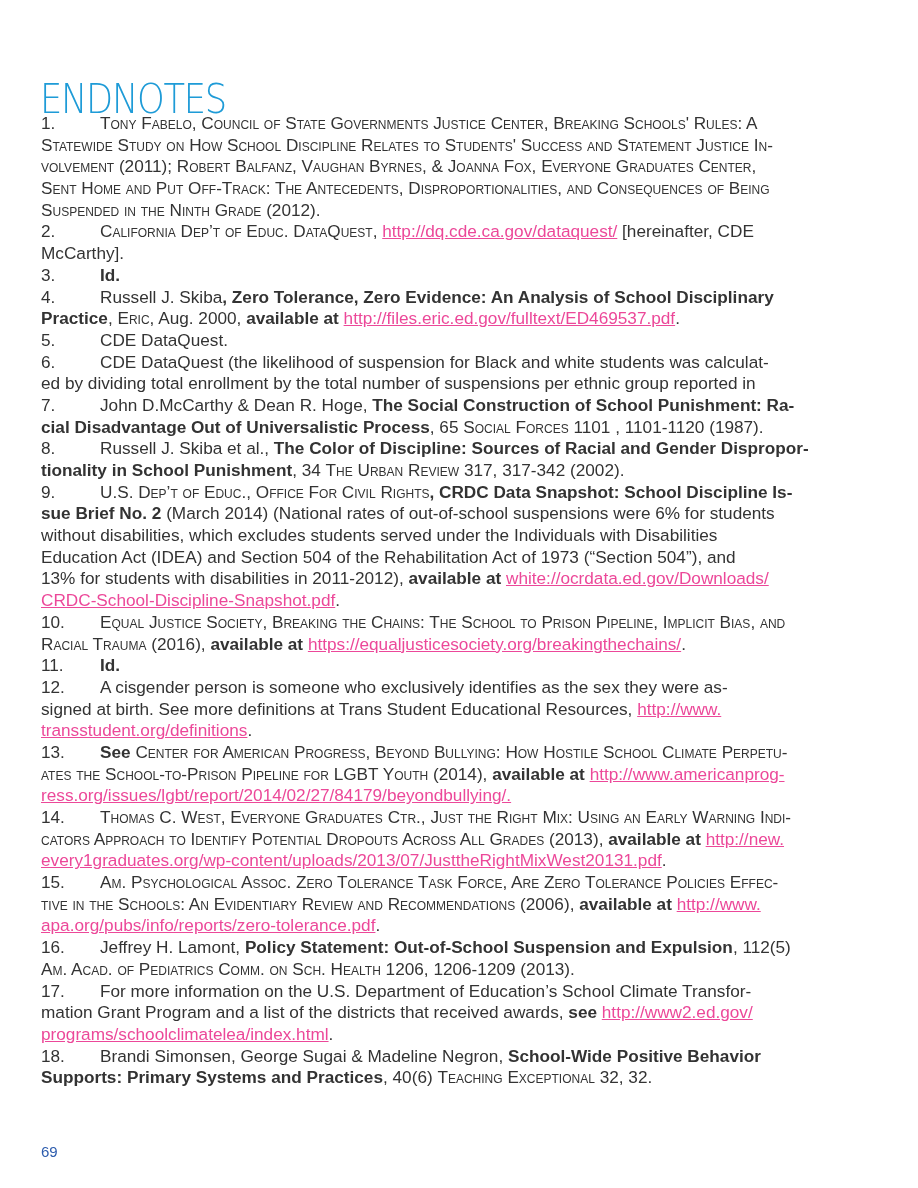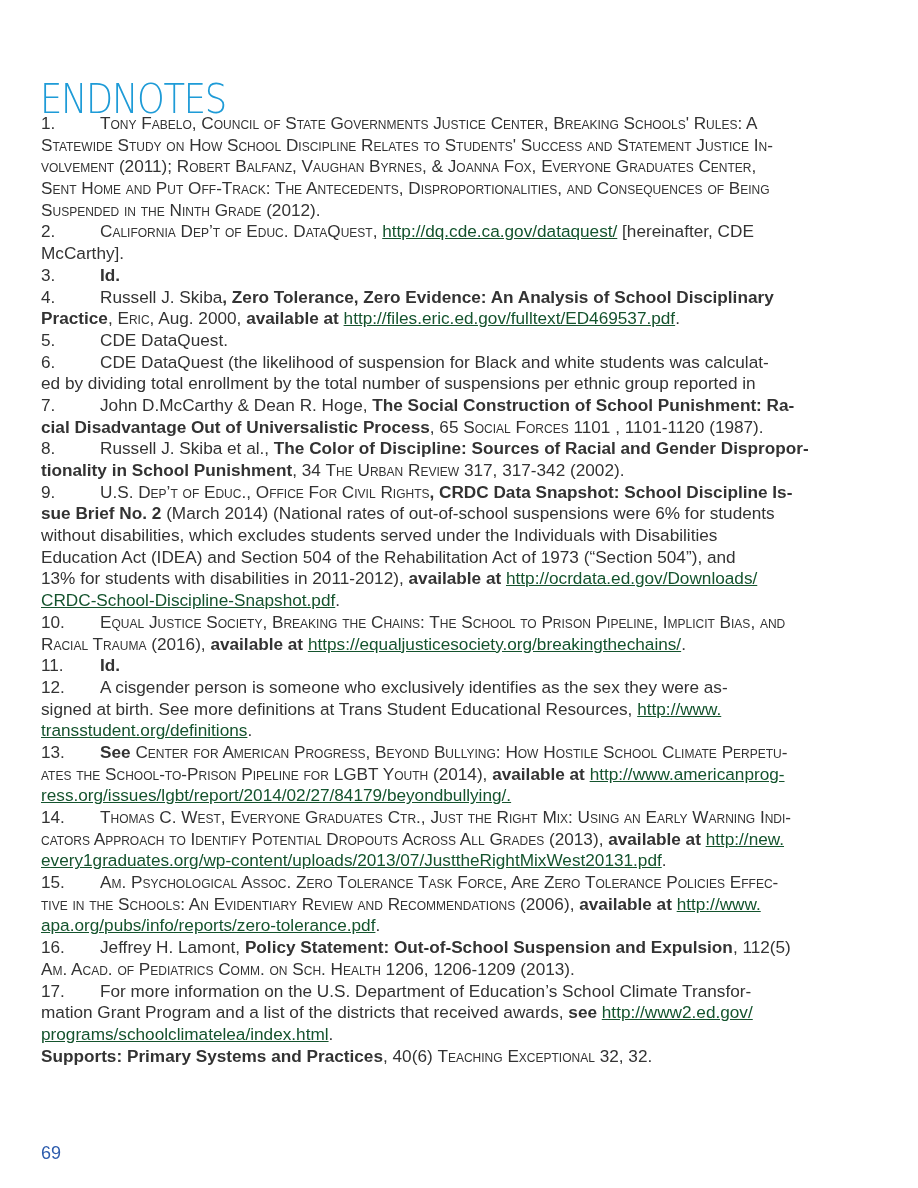--- a/index.html
+++ b/index.html
@@ -12,24 +12,24 @@
   }
   .notes {
     position: absolute; left: 41px; top: 113px; width: 770px;
     font-family: "Liberation Sans", sans-serif; font-size: 17.2px;
     line-height: 21.7px; color: #333333;
   }
   .line { white-space: nowrap; height: 21.7px; }
   .num { display: inline-block; width: 59px; }
   .sc { font-variant: small-caps; }
   .bi { font-weight: bold; }
-  .link { color: #14532d; text-decoration: underline; }
+  .link { color: #ec4899; text-decoration: underline; }
   .page-num {
     position: absolute; left: 41px; top: 1143px;
-    font-family: "Liberation Sans", sans-serif; font-size: 18px; color: #2d5cad;
+    font-family: "Liberation Sans", sans-serif; font-size: 15px; color: #2d5cad;
   }
 </style>
 </head>
 <body>
 
 <h1 class="title">ENDNOTES</h1>
 
 <div class="notes" id="notes">
     <div>
       <div class="line"><span class="num">1.</span><span class="sc">Tony Fabelo, Council of State Governments Justice Center, Breaking Schools' Rules: A</span></div>
@@ -62,21 +62,21 @@
     </div>
     <div>
       <div class="line"><span class="num">8.</span><span>Russell J. Skiba et al., </span><span class="bi">The Color of Discipline: Sources of Racial and Gender Dispropor-</span></div>
       <div class="line"><span class="bi">tionality in School Punishment</span><span>, 34 </span><span class="sc">The Urban Review</span><span> 317, 317-342 (2002).</span></div>
     </div>
     <div>
       <div class="line"><span class="num">9.</span><span class="sc">U.S. Dep’t of Educ., Office For Civil Rights</span><span class="bi">, CRDC Data Snapshot: School Discipline Is-</span></div>
       <div class="line"><span class="bi">sue Brief No. 2</span><span> (March 2014) (National rates of out-of-school suspensions were 6% for students</span></div>
       <div class="line"><span>without disabilities, which excludes students served under the Individuals with Disabilities</span></div>
       <div class="line"><span>Education Act (IDEA) and Section 504 of the Rehabilitation Act of 1973 (“Section 504”), and</span></div>
-      <div class="line"><span>13% for students with disabilities in 2011-2012), </span><span class="bi">available at</span><span> </span><a class="link">http://ocrdata.ed.gov/Downloads/</a></div>
+      <div class="line"><span>13% for students with disabilities in 2011-2012), </span><span class="bi">available at</span><span> </span><a class="link">white://ocrdata.ed.gov/Downloads/</a></div>
       <div class="line"><a class="link">CRDC-School-Discipline-Snapshot.pdf</a><span>.</span></div>
     </div>
     <div>
       <div class="line"><span class="num">10.</span><span class="sc">Equal Justice Society, Breaking the Chains: The School to Prison Pipeline, Implicit Bias, and</span></div>
       <div class="line"><span class="sc">Racial Trauma</span><span> (2016), </span><span class="bi">available at</span><span> </span><a class="link">https://equaljusticesociety.org/breakingthechains/</a><span>.</span></div>
     </div>
     <div>
       <div class="line"><span class="num">11.</span><span class="bi">Id.</span></div>
     </div>
     <div>
@@ -102,17 +102,18 @@
     <div>
       <div class="line"><span class="num">16.</span><span>Jeffrey H. Lamont, </span><span class="bi">Policy Statement: Out-of-School Suspension and Expulsion</span><span>, 112(5)</span></div>
       <div class="line"><span class="sc">Am. Acad. of Pediatrics Comm. on Sch. Health</span><span>  1206, 1206-1209 (2013).</span></div>
     </div>
     <div>
       <div class="line"><span class="num">17.</span><span>For more information on the U.S. Department of Education’s School Climate Transfor-</span></div>
       <div class="line"><span>mation Grant Program and a list of the districts that received awards, </span><span class="bi">see</span><span> </span><a class="link">http://www2.ed.gov/</a></div>
       <div class="line"><a class="link">programs/schoolclimatelea/index.html</a><span>.</span></div>
     </div>
     <div>
+      <div class="line"><span class="num">18.</span><span>Brandi Simonsen, George Sugai &amp; Madeline Negron, </span><span class="bi">School-Wide Positive Behavior</span></div>
       <div class="line"><span class="bi">Supports: Primary Systems and Practices</span><span>, 40(6) </span><span class="sc">Teaching Exceptional</span><span> 32, 32.</span></div>
     </div>
   </div>
 
 <div class="page-num">69</div>
 
 </body></html>

